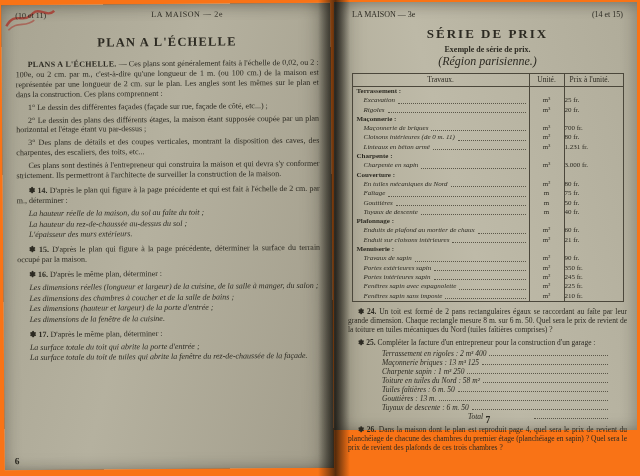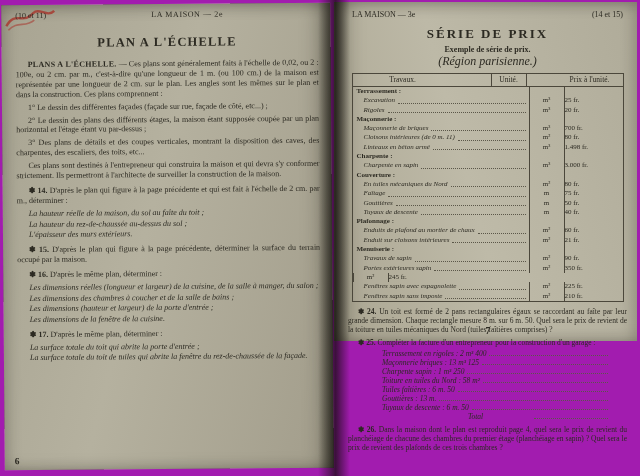--- a/index.html
+++ b/index.html
@@ -1,31 +1,31 @@
 <!DOCTYPE html>
 <html><head>
 <meta charset="utf-8">
 <style>
   * { margin:0; padding:0; box-sizing:border-box; }
   html,body { background:#222; }
   .scan {
     position:relative; width:640px; height:476px; overflow:hidden;
-    background:#a21caf; color:#2c2a22;
+    background:#f97316; color:#2c2a22;
     font-family:"Liberation Serif","DejaVu Serif",serif;
   }
   .page { position:absolute; }
   .page-left {
     left:3px; top:4px; width:329px; height:465px;
     background:linear-gradient(105deg,#a8a492 0%,#b5b19f 45%,#a29d8b 100%);
     transform:rotate(-0.45deg);
     box-shadow: inset -16px 0 22px -10px rgba(30,28,20,.6), inset 3px 2px 14px rgba(30,28,20,.28);
     padding:6px 12px 6px 14px;
   }
   .page-right {
-    left:334px; top:2px; width:303px; height:339px;
+    left:334px; top:2px; width:303px; height:428px;
     background:linear-gradient(255deg,#afab99 0%,#bdb9a7 55%,#aba692 100%);
     box-shadow: inset 16px 0 22px -10px rgba(30,28,20,.65), inset -3px 2px 14px rgba(30,28,20,.25);
     padding:8px 10px 6px 14px;
   }
   .gutter {
     position:absolute; left:318px; top:0; width:32px; height:476px; pointer-events:none;
     background:linear-gradient(to right, rgba(12,10,6,0) 0%, rgba(12,10,6,.55) 45%, rgba(12,10,6,.68) 55%, rgba(12,10,6,0) 100%);
   }
   .red-mark { position:absolute; left:2px; top:1px; }
 
@@ -41,21 +41,21 @@
   .ans { font-size:8px; line-height:1.22; font-style:italic; text-indent:12px; text-align:justify; margin-bottom:1px; }
   .pn-left { position:absolute; left:10px; bottom:4px; font-size:9.5px; font-weight:bold; }
 
   
   .hdr-r { display:flex; justify-content:space-between; font-size:8px; padding:0 4px; margin-bottom:7px; }
   .right-title { text-align:center; font-size:13px; font-weight:bold; letter-spacing:2px; margin-bottom:3px; }
   .subtitle { text-align:center; font-size:8px; font-weight:bold; }
   .region { text-align:center; font-size:12px; font-style:italic; margin-bottom:4px; }
   .ptable { width:272px; margin:0 auto 5px; border:1px solid #4b473b; font-size:7px; background:rgba(255,255,255,.02); }
   .trow { display:flex; line-height:9.3px; }
-  .thead { border-bottom:1px solid #4b473b; font-size:7.5px; line-height:12px;gap:38px; }
+  .thead { border-bottom:1px solid #4b473b; font-size:7.5px; line-height:12px; }
   .thead .c-label { text-align:center; display:block; padding-left:0; }
   .c-label { flex:1; display:flex; align-items:flex-end; padding-left:4px; overflow:hidden; white-space:nowrap; }
   .c-unit { width:36px; border-left:1px solid #4b473b; border-right:1px solid #4b473b; text-align:center; }
   .c-price { width:58px; text-align:left; padding-right:25px; }
   .thead .c-price { text-align:center; padding-right:8px; }
   .sec .seclbl { font-weight:bold; }
   .item .lbl { font-style:italic; padding-left:7px; }
   .leader { flex:1; min-width:6px; border-bottom:1px dotted #5b5749; margin:0 3px 2px 3px; }
   .rp { font-size:7.5px; line-height:1.2; text-align:justify; text-indent:10px; margin-bottom:2px; }
   .rp.ex { margin-top:4px; }
@@ -171,21 +171,21 @@
           </div>
           <div class="c-unit">m²</div>
           <div class="c-price">80 fr.</div>
         </div>
       <div class="trow item">
           <div class="c-label">
             <span class="lbl">Linteaux en béton armé</span>
             <span class="leader"></span>
           </div>
           <div class="c-unit">m³</div>
-          <div class="c-price">1.498 fr.</div>
+          <div class="c-price">1.231 fr.</div>
         </div>
       <div class="trow sec">
           <div class="c-label">
             <span class="seclbl">Charpente :</span>
           </div>
           <div class="c-unit"></div>
           <div class="c-price"></div>
         </div>
       <div class="trow item">
           <div class="c-label">
@@ -274,20 +274,24 @@
         </div>
       <div class="trow item">
           <div class="c-label">
             <span class="lbl">Portes extérieures sapin</span>
             <span class="leader"></span>
           </div>
           <div class="c-unit">m²</div>
           <div class="c-price">350 fr.</div>
         </div>
       <div class="trow item">
+          <div class="c-label">
+            <span class="lbl">Portes intérieures sapin</span>
+            <span class="leader"></span>
+          </div>
           <div class="c-unit">m²</div>
           <div class="c-price">245 fr.</div>
         </div>
       <div class="trow item">
           <div class="c-label">
             <span class="lbl">Fenêtres sapin avec espagnolette</span>
             <span class="leader"></span>
           </div>
           <div class="c-unit">m²</div>
           <div class="c-price">225 fr.</div>

